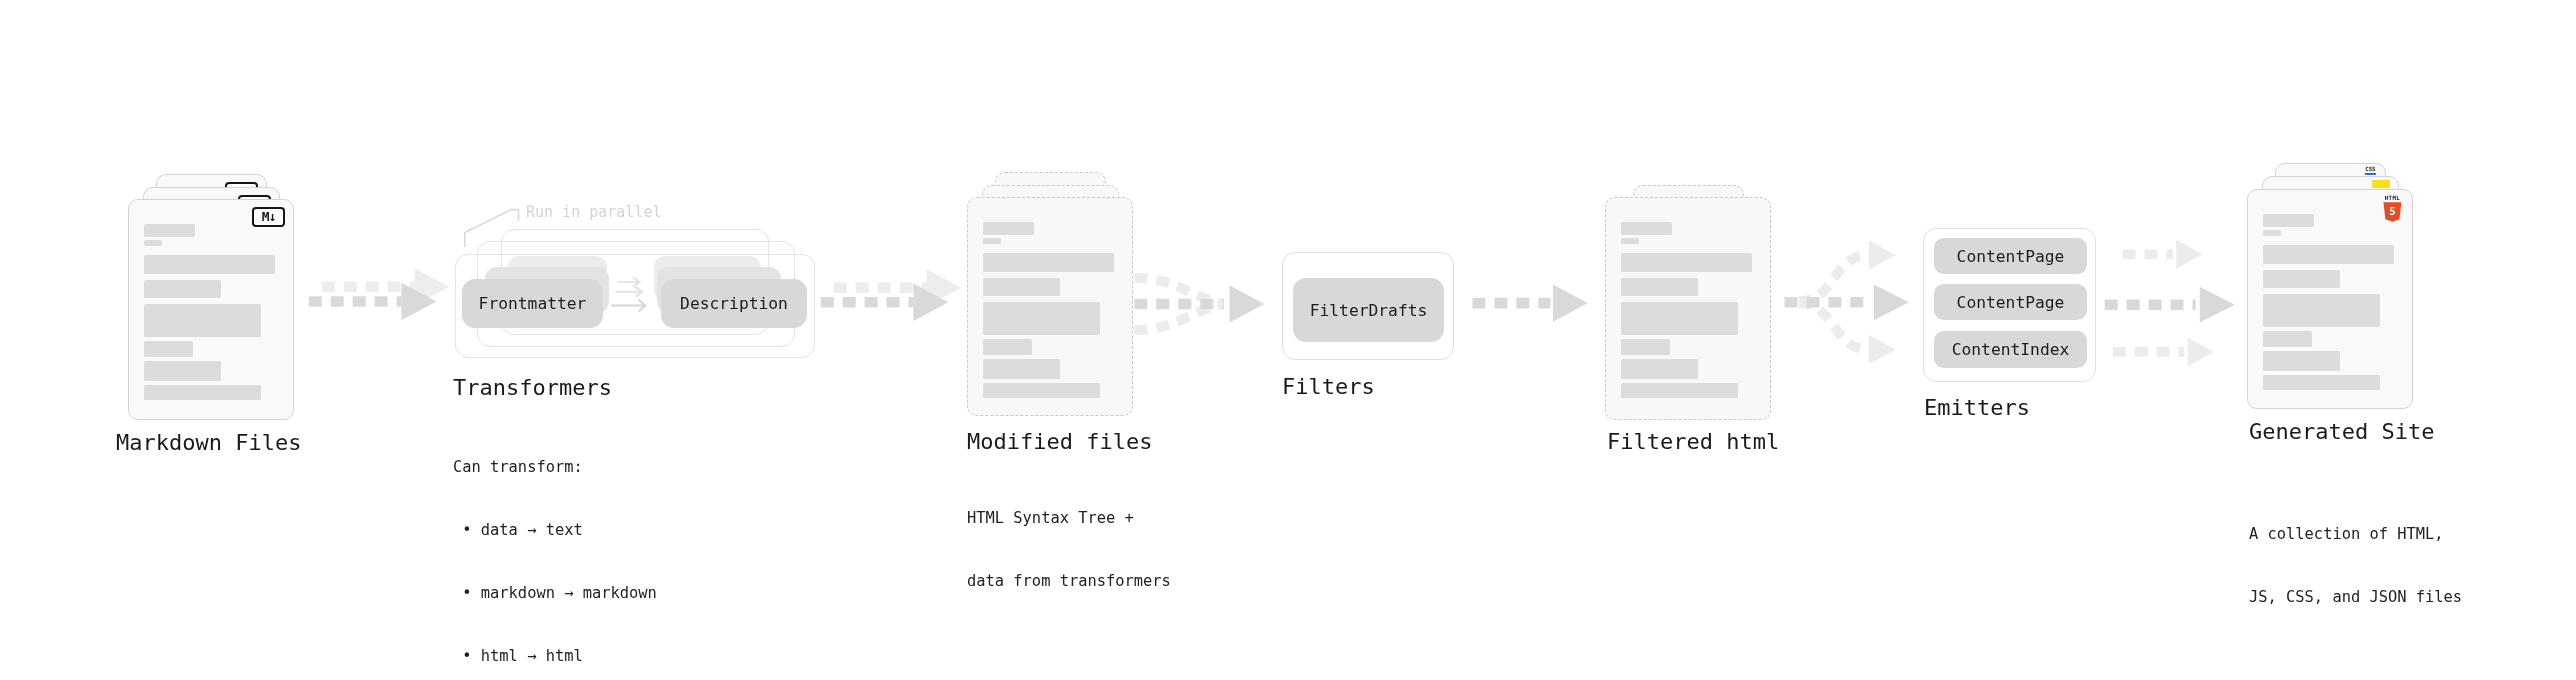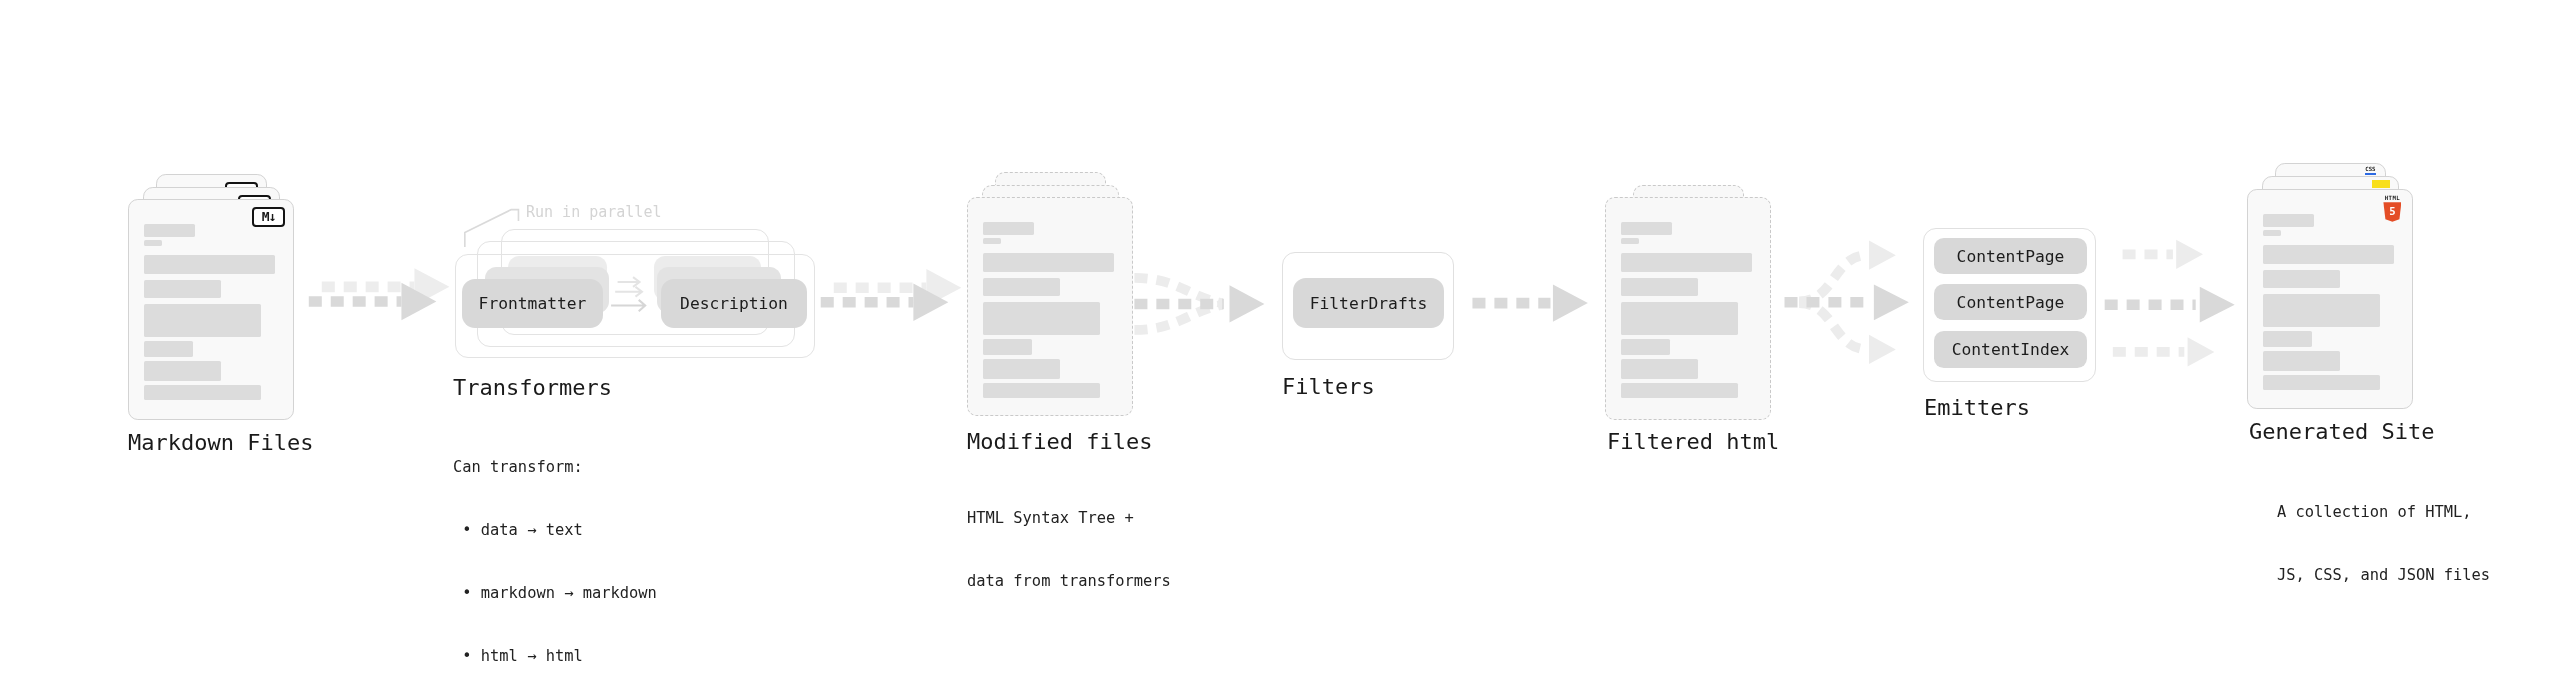--- a/index.html
+++ b/index.html
@@ -118,21 +118,21 @@
         <div class="bar" style="width: 38%; height: 12.2px; margin-top: 24.4px;"></div>
         <div class="bar" style="width: 13%; height: 5.7px; margin-top: 3.3px;"></div>
         <div class="bar" style="width: 99%; height: 18.7px; margin-top: 9.8px;"></div>
         <div class="bar" style="width: 58%; height: 18.7px; margin-top: 5.7px;"></div>
         <div class="bar" style="width: 88%; height: 32.5px; margin-top: 5.7px;"></div>
         <div class="bar" style="width: 37%; height: 16.3px; margin-top: 4.1px;"></div>
         <div class="bar" style="width: 58%; height: 19.5px; margin-top: 4.1px;"></div>
         <div class="bar" style="width: 88%; height: 15.4px; margin-top: 4.1px;"></div>
       </div>
   </div>
-  <div class="title" style="left:128px;top:430px;text-align:center;">Markdown Files</div>
+  <div class="title" style="left:116px;top:430px;text-align:center;">Markdown Files</div>
 
   <div class="tf-container" style="left:501px;top:229px;width:268px;height:106px;"></div>
   <div class="tf-container" style="left:477px;top:241px;width:318px;height:106px;"></div>
   <div class="tf-container" style="left:455px;top:254px;width:360px;height:104px;"></div>
   <div class="ghost2" style="left:508px;top:256px;width:99px;height:45px;"></div>
   <div class="ghost1" style="left:485px;top:267px;width:124px;height:46px;"></div>
   <div class="ghost2" style="left:654px;top:256px;width:107px;height:45px;"></div>
   <div class="ghost1" style="left:657px;top:267px;width:124px;height:46px;"></div>
   <div class="graybox" style="left:462px;top:279px;width:141px;height:49px;">Frontmatter</div>
   <div class="graybox" style="left:661px;top:279px;width:146px;height:49px;">Description</div>
@@ -159,21 +159,21 @@
         <div class="bar" style="width: 88%; height: 15.4px; margin-top: 4.1px;"></div>
       </div>
   </div>
   <div class="title" style="left:967px;top:429px;">Modified files</div>
   <div class="desc" style="left:967px;top:466px;">
     <div>HTML Syntax Tree +</div>
     <div>data from transformers</div>
   </div>
 
   <div class="panel" style="left:1282px;top:252px;width:172px;height:108px;"></div>
-  <div class="chipbox" style="left:1293px;top:278px;width:151px;height:50px;border-radius:13px;">FilterDrafts</div>
+  <div class="chipbox" style="left:1293px;top:278px;width:151px;height:64px;border-radius:13px;">FilterDrafts</div>
   <div class="title" style="left:1282px;top:374px;">Filters</div>
 
   <div class="card-dashed" style="left:1633px;top:185px;width:111px;height:221px;"></div>
   <div class="card-dashed" style="left:1605px;top:197px;width:166px;height:223px;">
     <div class="bars">
         <div class="bar" style="width: 38%; height: 12.2px; margin-top: 24.4px;"></div>
         <div class="bar" style="width: 13%; height: 5.7px; margin-top: 3.3px;"></div>
         <div class="bar" style="width: 99%; height: 18.7px; margin-top: 9.8px;"></div>
         <div class="bar" style="width: 58%; height: 18.7px; margin-top: 5.7px;"></div>
         <div class="bar" style="width: 88%; height: 32.5px; margin-top: 5.7px;"></div>
@@ -209,19 +209,19 @@
         <div class="bar" style="width: 13%; height: 5.7px; margin-top: 3.3px;"></div>
         <div class="bar" style="width: 99%; height: 18.7px; margin-top: 9.8px;"></div>
         <div class="bar" style="width: 58%; height: 18.7px; margin-top: 5.7px;"></div>
         <div class="bar" style="width: 88%; height: 32.5px; margin-top: 5.7px;"></div>
         <div class="bar" style="width: 37%; height: 16.3px; margin-top: 4.1px;"></div>
         <div class="bar" style="width: 58%; height: 19.5px; margin-top: 4.1px;"></div>
         <div class="bar" style="width: 88%; height: 15.4px; margin-top: 4.1px;"></div>
       </div>
   </div>
   <div class="title" style="left:2249px;top:419px;">Generated Site</div>
-  <div class="desc" style="left:2249px;top:460px;margin-left:28px;">
+  <div class="desc" style="left:2249px;top:482px;">
     <div>A collection of HTML,</div>
     <div>JS, CSS, and JSON files</div>
   </div>
 
 </div>
 
 
 </body></html>

